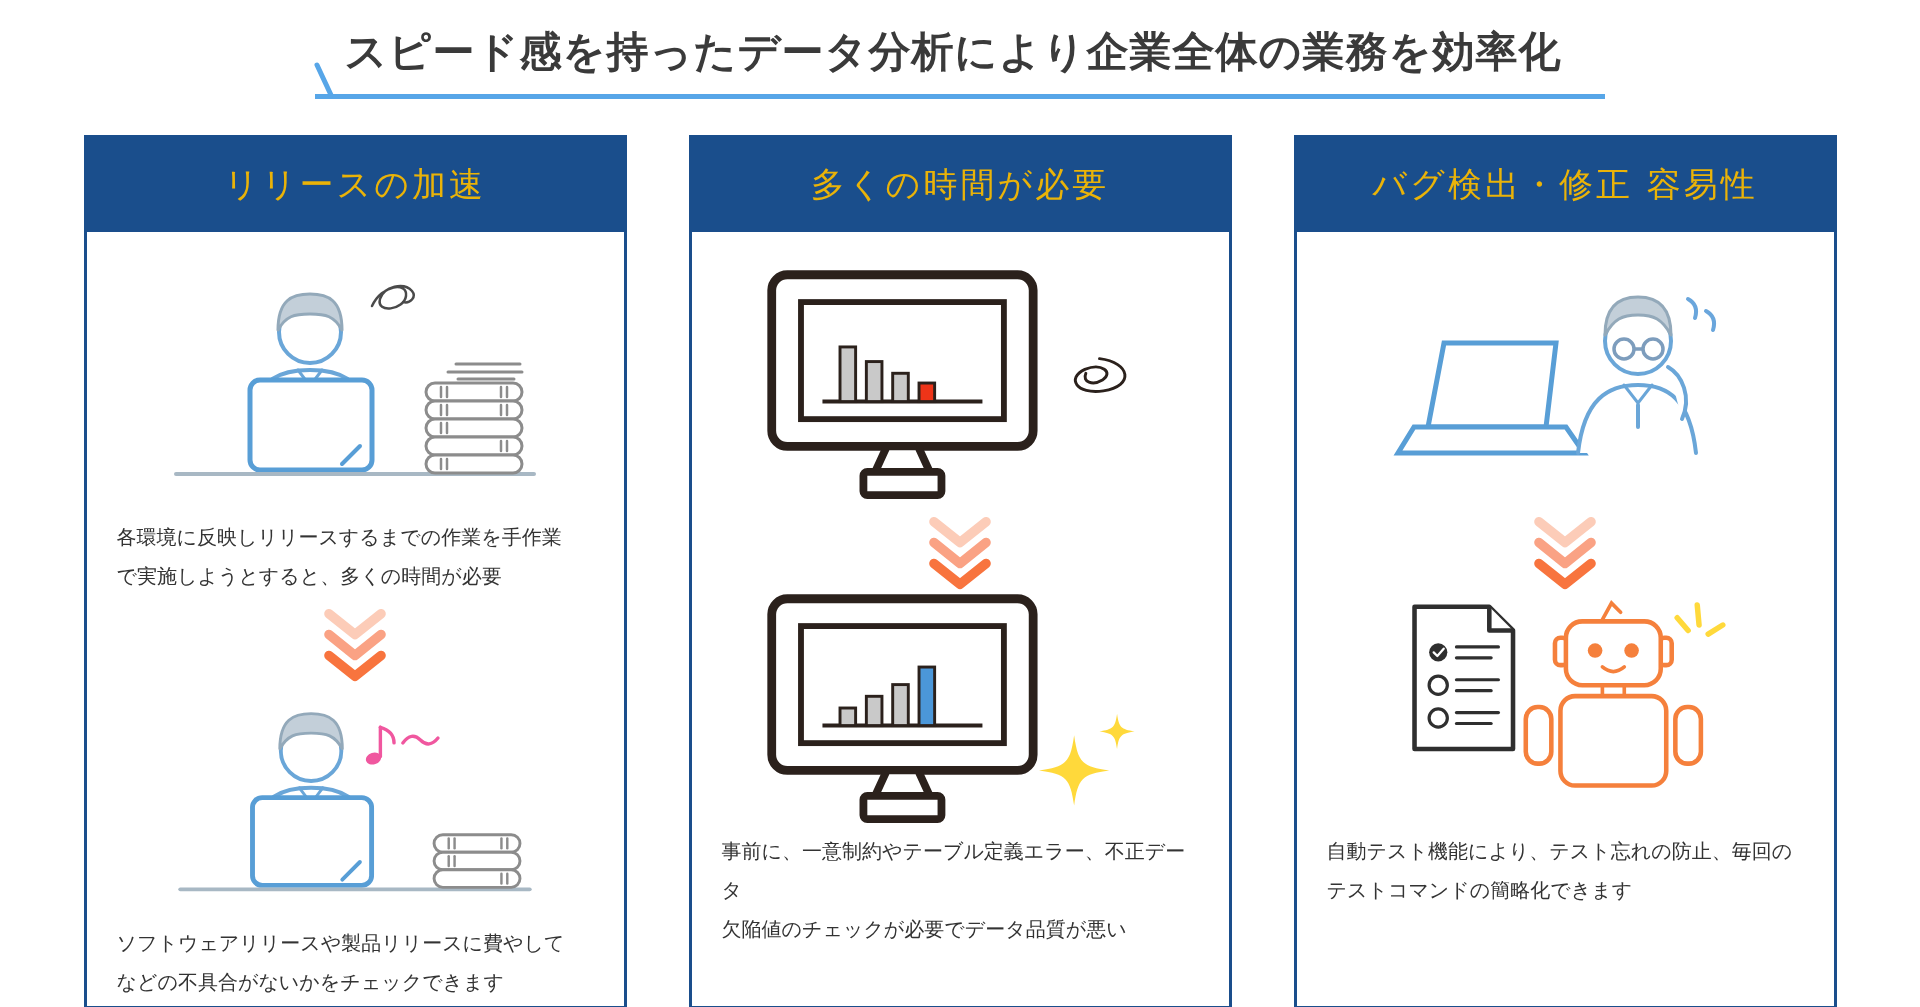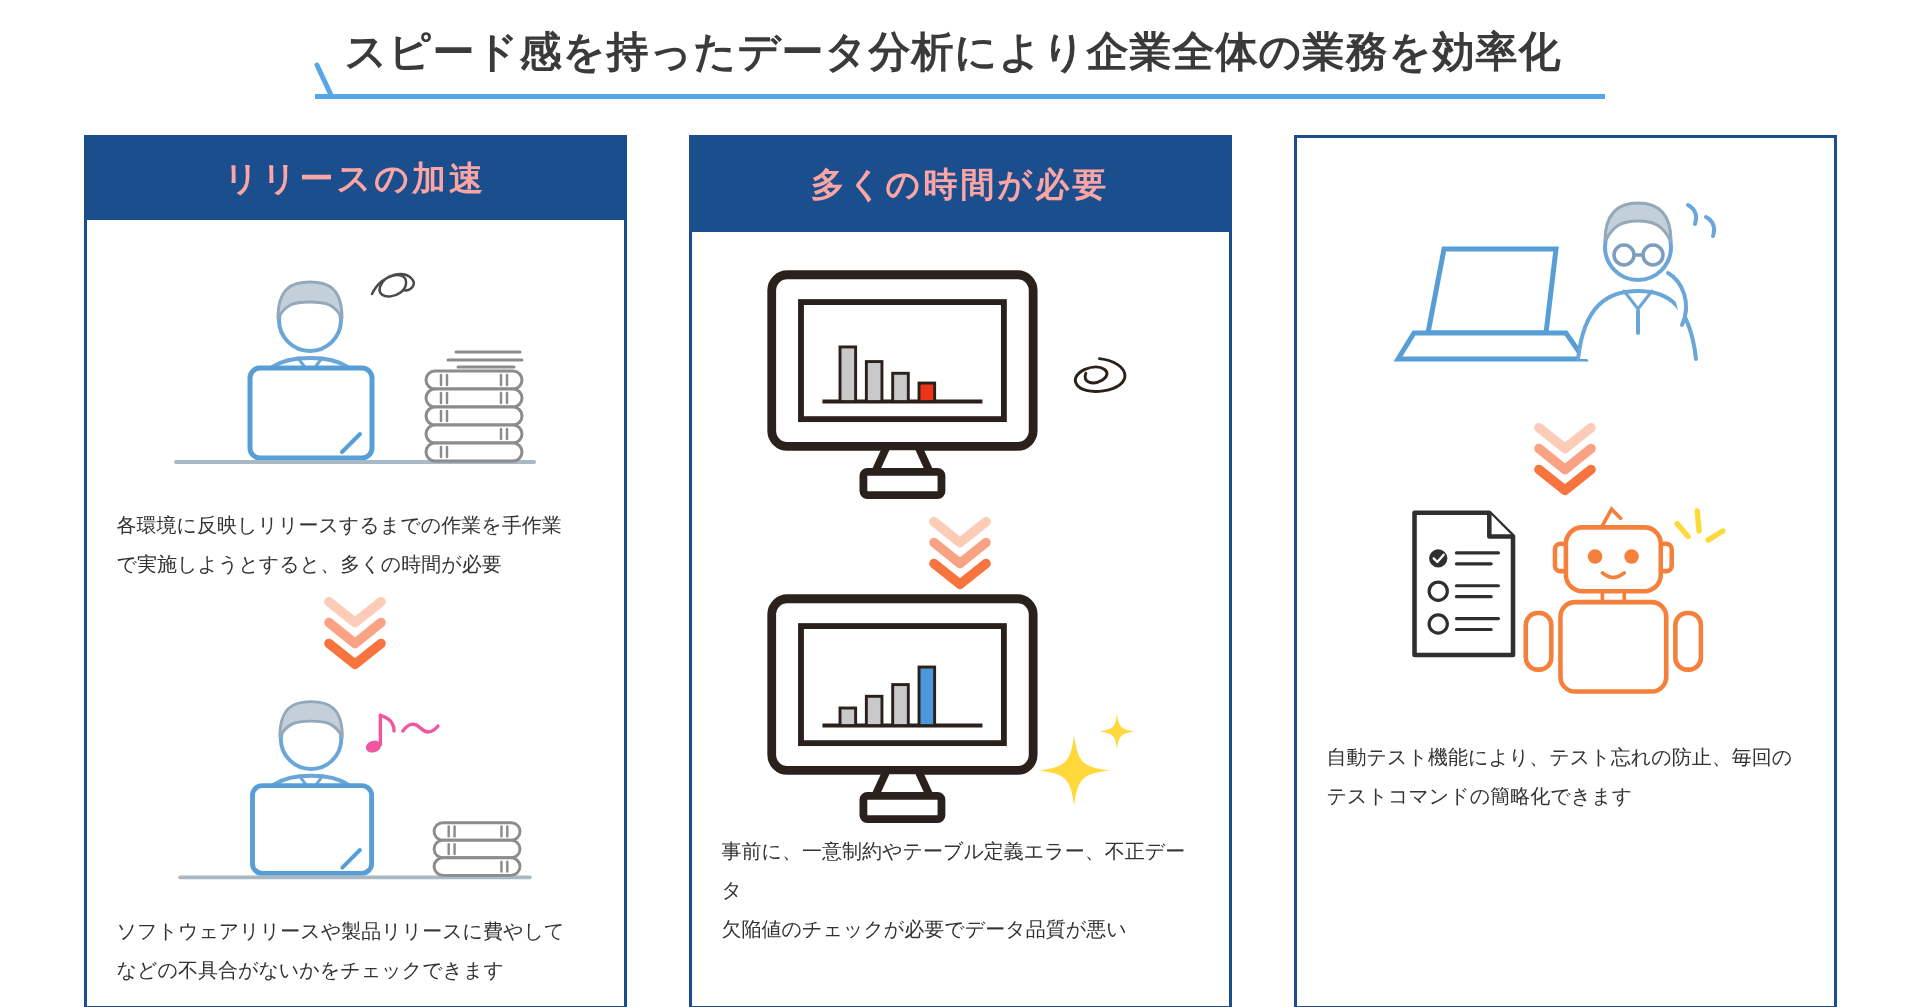--- a/index.html
+++ b/index.html
@@ -15,23 +15,23 @@
   html,body{width:1920px;height:1007px;background:#fff;overflow:hidden;
     font-family:"DejaVu Sans","Liberation Sans",sans-serif;}
   .title-row{display:flex;justify-content:center;margin-top:24px}
   .title-inner{position:relative;display:inline-block;padding:0 44px 14px 30px;
     border-bottom:5px solid var(--underline-blue)}
   .title-inner h1{font-size:42px;font-weight:700;color:var(--title-text);letter-spacing:1px;white-space:nowrap}
   .slash{position:absolute;left:-2px;bottom:-5px}
   .columns{width:1753px;margin:36px auto 0;display:flex;gap:62px}
   .card{width:543px;height:874px;border:3px solid var(--primary-blue);background:#fff;
     display:flex;flex-direction:column}
-  .card-header{height:94px;background:var(--primary-blue);color:#fca5a5;display:flex;
-    align-items:center;justify-content:center;font-size:34px;font-weight:700;letter-spacing:3px}
-  .card-body{flex:1;display:flex;flex-direction:column;align-items:center;padding:28px 30px 12px}
+  .card-header{height:94px;background:var(--primary-blue);color:#eab308;display:flex;
+    align-items:center;justify-content:center;font-size:34px;font-weight:400;letter-spacing:3px}
+  .card-body{flex:1;display:flex;flex-direction:column;align-items:center;padding:28px 30px 0}
   .illus-top{height:248px;display:flex;align-items:center;justify-content:center}
   .illus-bottom{height:228px;display:flex;align-items:center;justify-content:center}
   .desc{align-self:stretch;height:82px;margin-top:10px;font-size:20px;line-height:1.95;
     font-weight:500;color:var(--body-text);white-space:pre-line;text-align:left}
   .chev{margin:6px 0 2px}
   svg{display:block}
   .p-head{fill:#fff;stroke:var(--illus-blue);stroke-width:4}
   .p-hair{fill:var(--hair-fill);stroke:var(--hair-stroke);stroke-width:3;stroke-linejoin:round}
   .p-body{fill:#fff;stroke:var(--illus-blue);stroke-width:4;stroke-linecap:round}
   .p-collar{fill:none;stroke:var(--illus-blue);stroke-width:3;stroke-linecap:round}
@@ -213,20 +213,21 @@
               <path class="star" d="M366 128 C368 142 370 144 384 146 C370 148 368 150 366 164 C364 150 362 148 348 146 C362 144 364 142 366 128 Z"></path>
             </g>
           </svg>
         </div>
         <p class="desc">事前に、一意制約やテーブル定義エラー、不正データ
 欠陥値のチェックが必要でデータ品質が悪い</p>
       </div>
     </section>
 
     <section class="card">
+      <div class="card-header">バグ検出・修正 容易性</div>
       <div class="card-body">
         <div class="illus-top">
           <svg width="390" height="230" viewBox="0 0 390 230">
             <g>
               <path class="laptop" d="M58 158 L74 74 L186 74 L176 158 Z"></path>
               <path class="laptop" d="M44 158 L196 158 L214 184 L28 184 Z"></path>
             </g>
             <g>
               <path class="p-body" d="M208 184 C214 130 238 116 268 116 C298 116 320 130 326 184"></path>
               <circle class="p-head" cx="268" cy="72" r="33"></circle>

